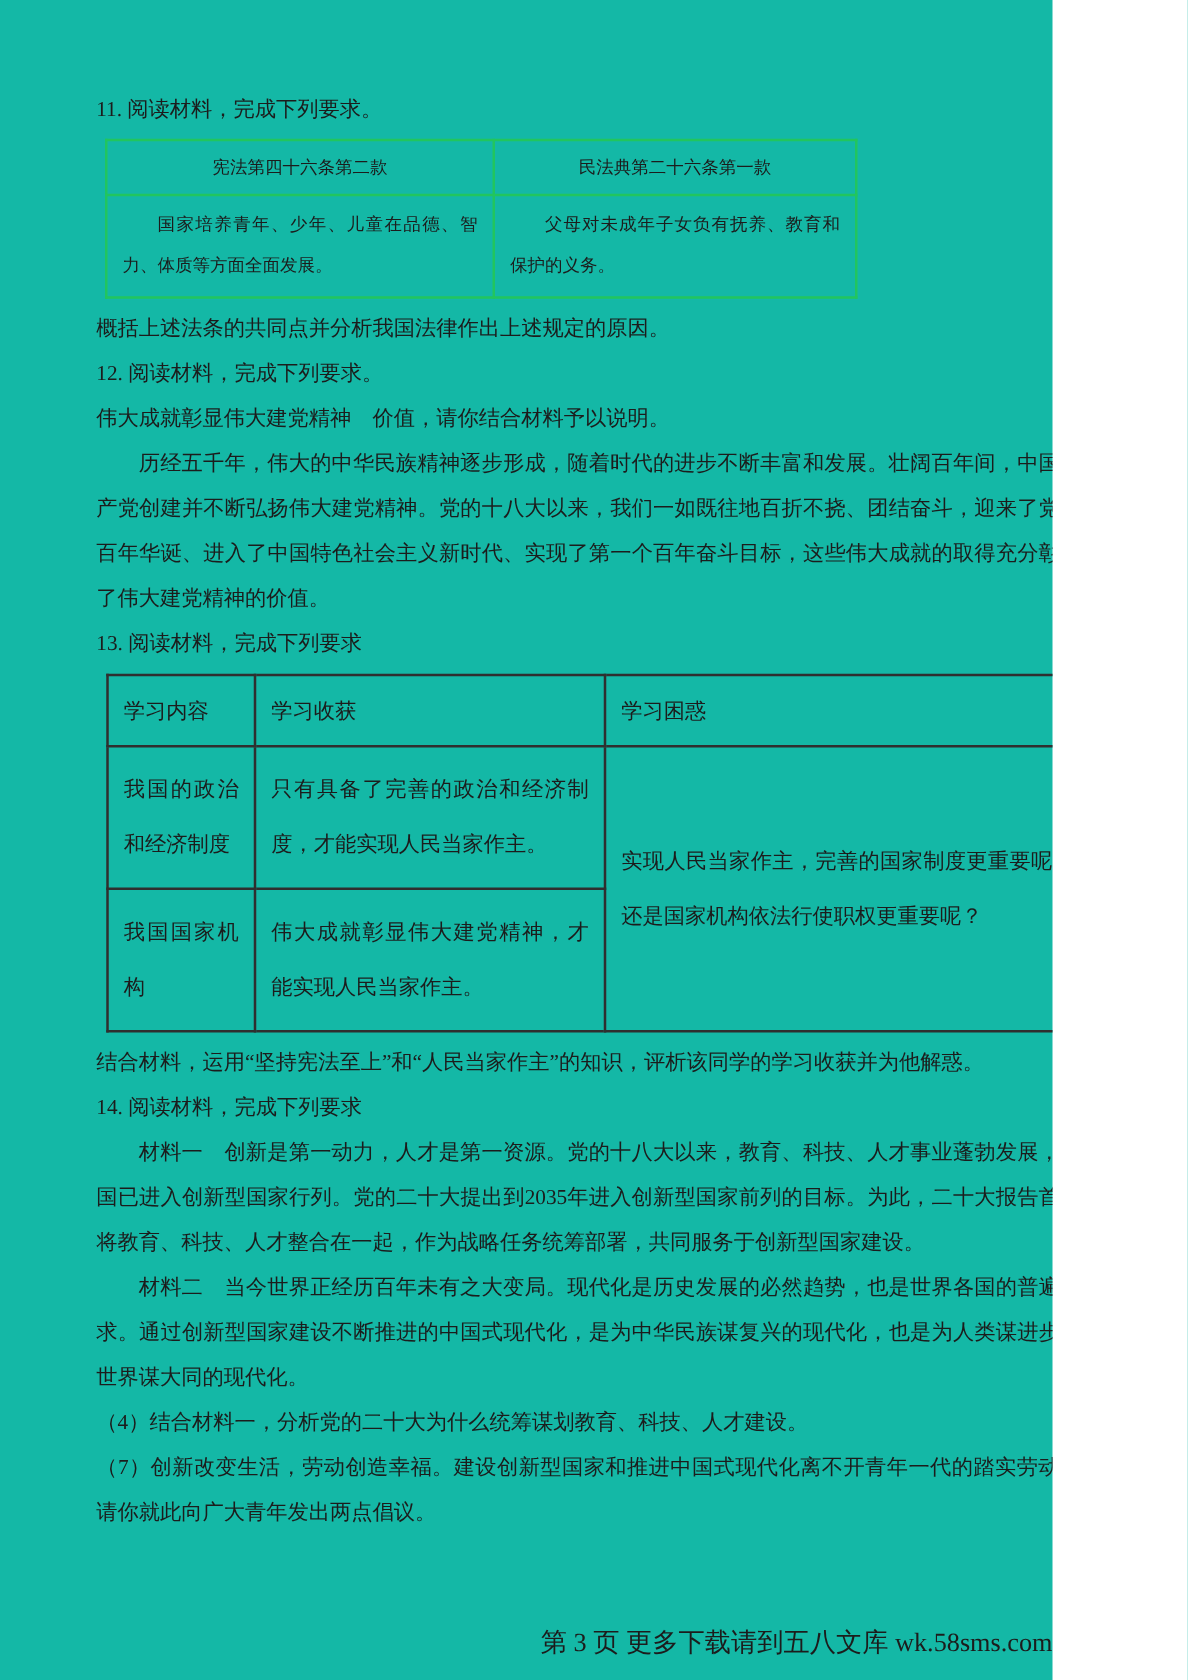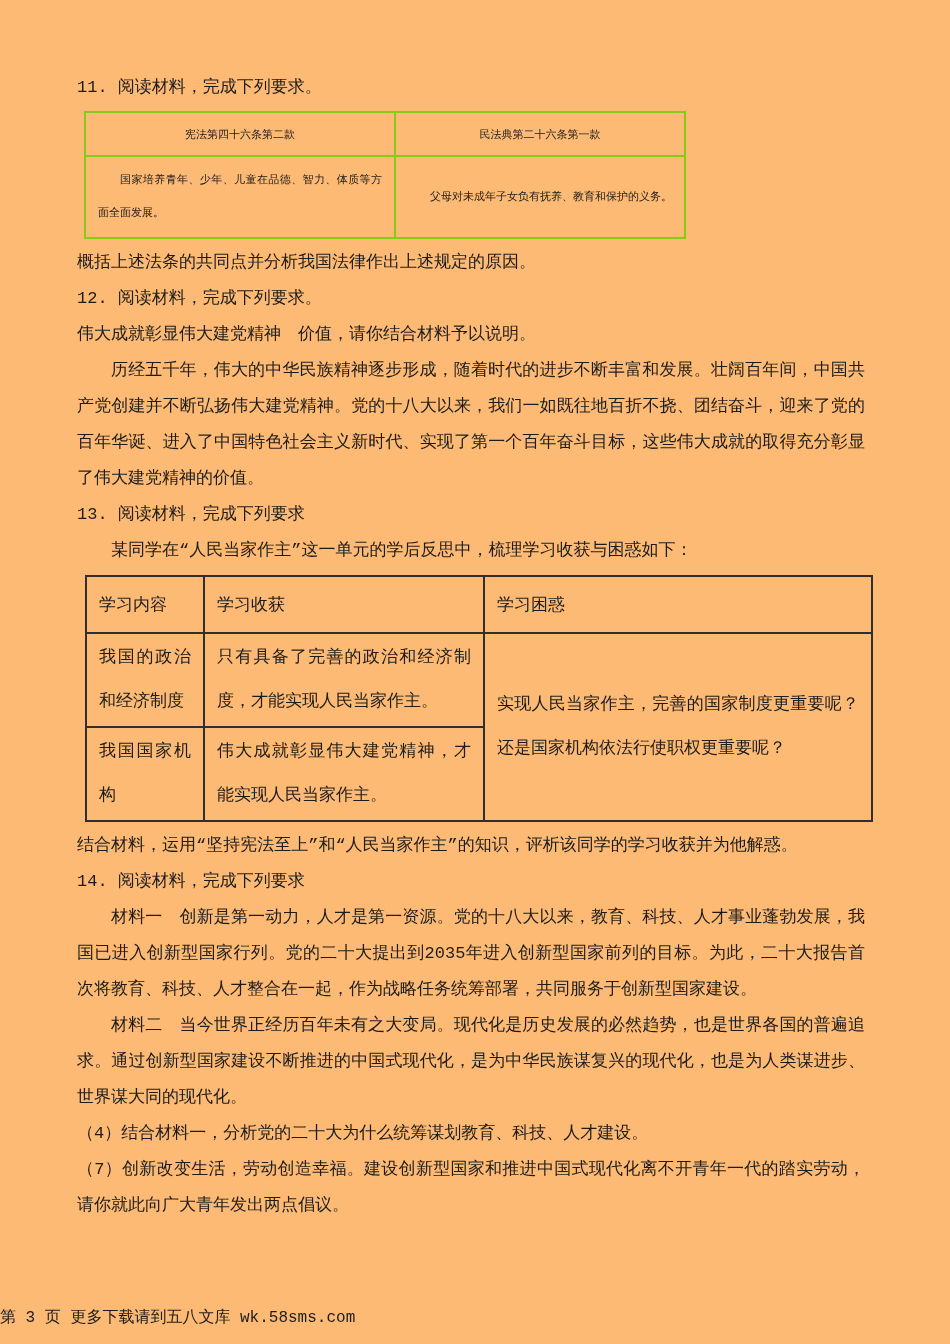--- a/index.html
+++ b/index.html
@@ -1,22 +1,22 @@
 <!DOCTYPE html>
 <html lang="zh"><head>
 <meta charset="utf-8">
 <style>
   * { box-sizing: border-box; }
   html, body { margin: 0; padding: 0; background: #ffffff; }
   .page {
     position: relative;
-    width: 950px;
+    width: 842px;
     height: 1344px;
-    background: #fdba74;
-    font-family: Liberation Mono, monospace;
+    background: #14b8a6;
+    font-family: Liberation Serif, serif;
     color: #1c1c1c;
     overflow: hidden;
   }
   .content {
     position: absolute;
     left: 77px;
     top: 70px;
     width: 788px;
   }
   .line {
@@ -28,23 +28,23 @@
   .indent { text-indent: 2em; }
 
   
   table.t1 {
     border-collapse: collapse;
     table-layout: fixed;
     width: 600px;
     margin: 5px 0 6px 7px;
   }
   table.t1 th, table.t1 td {
-    border: 2px solid #84cc16;
+    border: 2px solid #22c55e;
     font-weight: normal;
-    font-size: 11px;
+    font-size: 14px;
     vertical-align: middle;
   }
   table.t1 th {
     height: 44px;
     text-align: center;
   }
   table.t1 td {
     height: 82px;
     padding: 2px 12px;
     line-height: 33px;
@@ -65,32 +65,32 @@
     font-size: 17px;
     vertical-align: middle;
   }
   table.t2 th {
     height: 42px;
     padding: 16px 12px;
     text-align: left;
   }
   table.t2 td {
     height: 86px;
-    padding: 2px 12px;
+    padding: 12px 12px;
     line-height: 44px;
     text-align: justify;
   }
 
   .footer {
     position: absolute;
     left: 0;
     bottom: 16px;
     width: 100%;
-    text-align: left;
-    font-size: 16px;
+    text-align: right;
+    font-size: 21px;
     color: #1c1c1c;
     margin-top: 32px;
   }
 </style>
 </head>
 <body>
 
 <div class="page">
   <div class="content">
 
@@ -113,21 +113,20 @@
     </tbody>
       </table>
 
     <p class="line">概括上述法条的共同点并分析我国法律作出上述规定的原因。</p>
 
     <p class="line">12. 阅读材料，完成下列要求。</p>
     <p class="line">伟大成就彰显伟大建党精神　价值，请你结合材料予以说明。</p>
     <p class="line indent">历经五千年，伟大的中华民族精神逐步形成，随着时代的进步不断丰富和发展。壮阔百年间，中国共产党创建并不断弘扬伟大建党精神。党的十八大以来，我们一如既往地百折不挠、团结奋斗，迎来了党的百年华诞、进入了中国特色社会主义新时代、实现了第一个百年奋斗目标，这些伟大成就的取得充分彰显了伟大建党精神的价值。</p>
 
     <p class="line">13. 阅读材料，完成下列要求</p>
-    <p class="line indent">某同学在“人民当家作主”这一单元的学后反思中，梳理学习收获与困惑如下：</p>
 
     <table class="t2">
       <colgroup>
         <col style="width:118px">
         <col style="width:280px">
         <col style="width:388px">
       </colgroup>
       <tbody>
           <tr>
         <th>学习内容</th>

